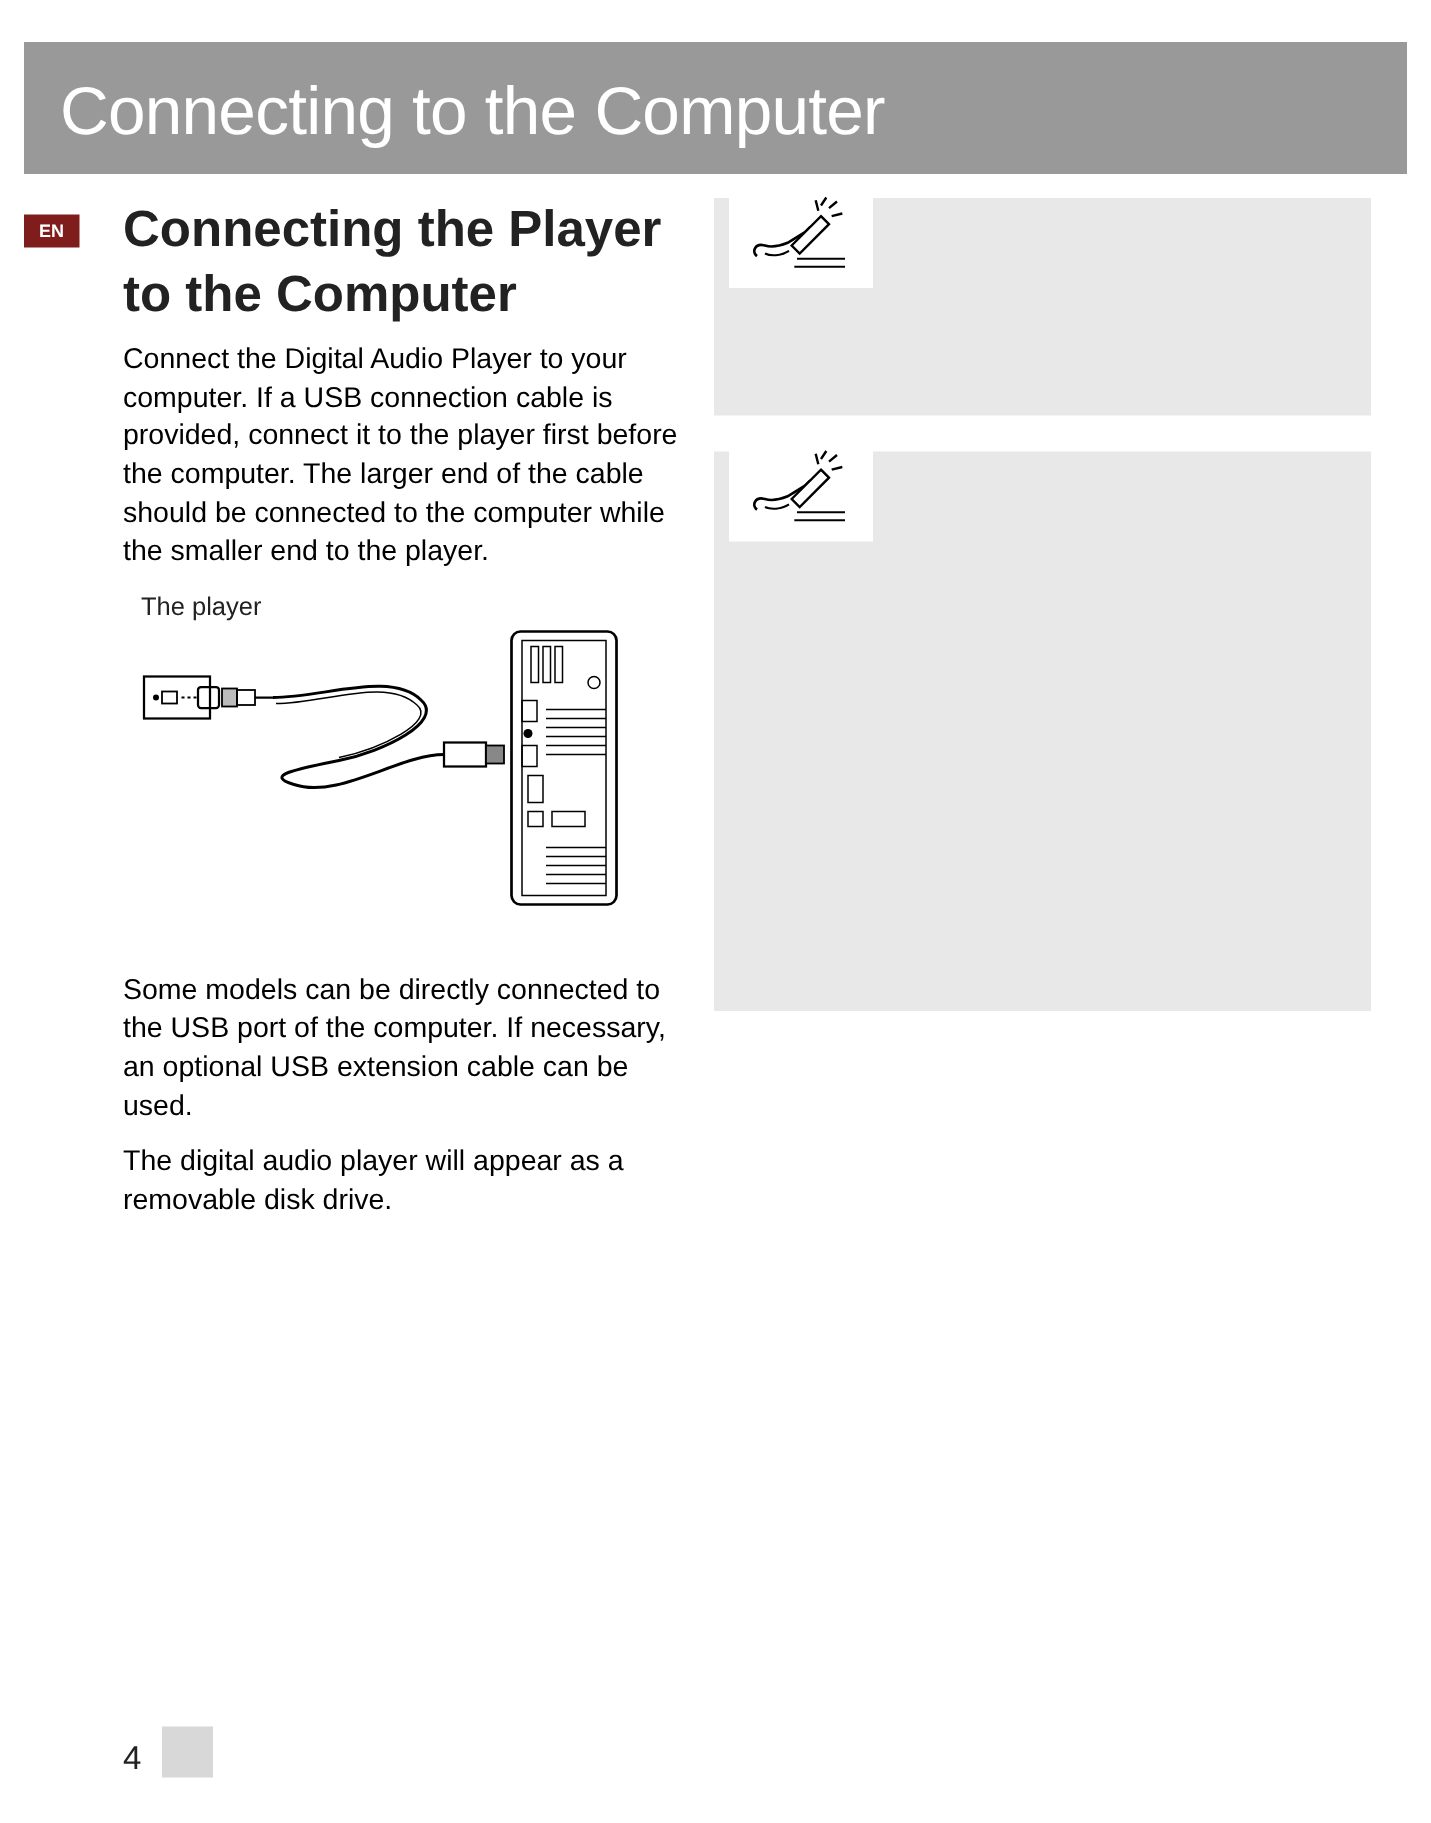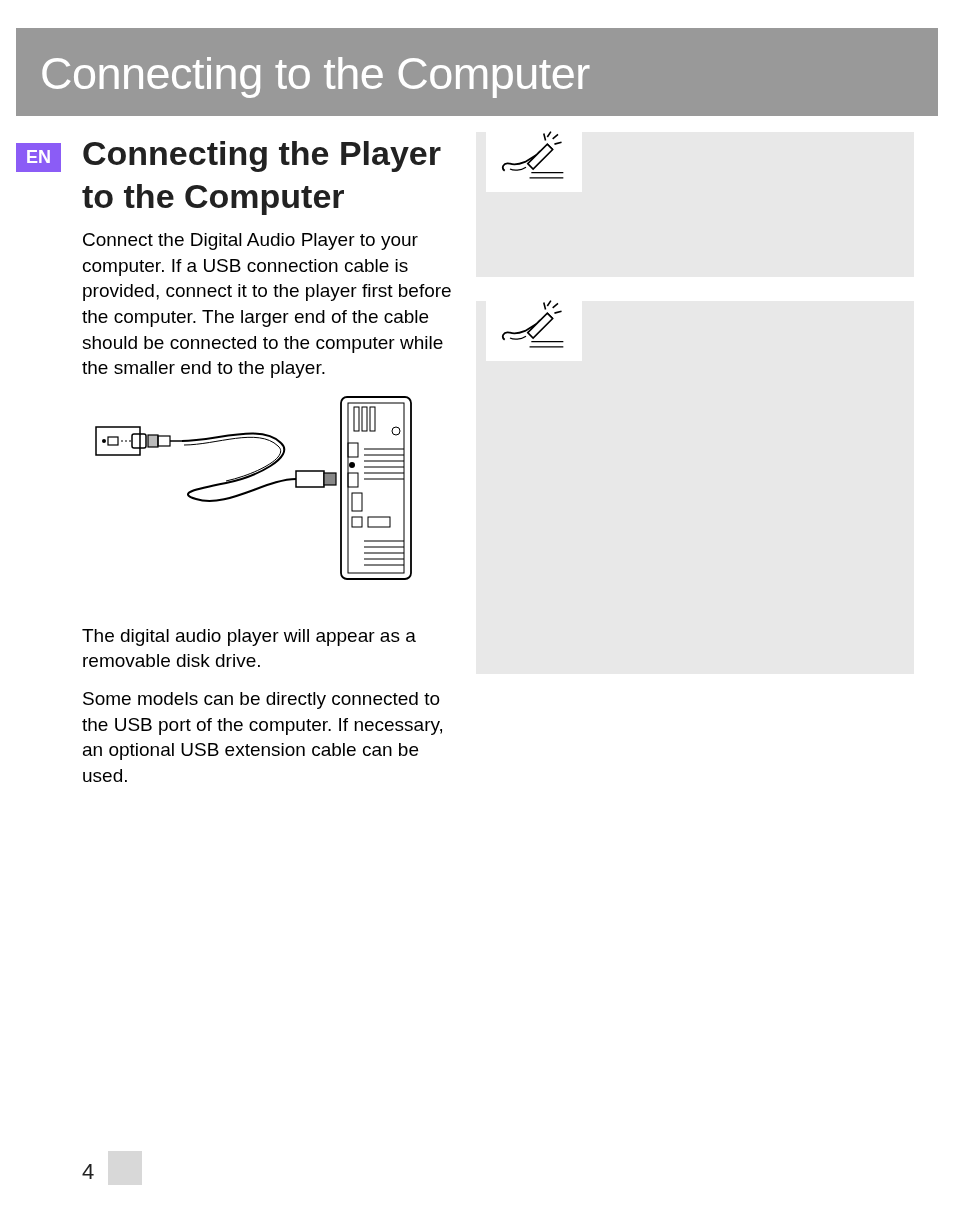--- a/index.html
+++ b/index.html
@@ -22,24 +22,24 @@
     .title-banner h1 {
       color: #ffffff;
       font-size: 45px;
       font-weight: 400;
       letter-spacing: -0.5px;
     }
     .language-tag {
       position: absolute;
       left: 16px;
       top: 143px;
-      background: #8b5cf6;
+      background: #7f1d1d;
       color: #ffffff;
       font-weight: bold;
-      font-size: 18px;
+      font-size: 12px;
       padding: 4px 10px;
     }
     .content {
       display: flex;
       margin-top: 16px;
       padding-left: 82px;
       padding-right: 40px;
       gap: 24px;
     }
     .left-column {
@@ -125,20 +125,21 @@
   <h1>Connecting to the Computer</h1>
 </div>
 
 <div class="language-tag">EN</div>
 
 <div class="content">
   <div class="left-column">
     <h2 class="section-heading">Connecting the Player to the Computer</h2>
     <p class="body-text">Connect the Digital Audio Player to your computer. If a USB connection cable is provided, connect it to the player first before the computer. The larger end of the cable should be connected to the computer while the smaller end to the player.</p>
 
+    <p class="diagram-label">The player</p>
     <svg class="diagram" viewBox="0 0 330 190">
 
       <rect x="10" y="34" width="44" height="28" fill="none" stroke="#000" stroke-width="1.5"></rect>
       <circle cx="18" cy="48" r="2" fill="#000"></circle>
       <rect x="22" y="44" width="10" height="8" fill="none" stroke="#000" stroke-width="1.2"></rect>
       <path d="M35 48 L46 48" stroke="#000" stroke-width="1.2" stroke-dasharray="2,2"></path>
       <rect x="46" y="41" width="14" height="14" rx="2" fill="none" stroke="#000" stroke-width="1.5"></rect>
 
       <rect x="62" y="42" width="10" height="12" fill="#bbb" stroke="#000" stroke-width="1.2"></rect>
       <rect x="72" y="43" width="12" height="10" fill="none" stroke="#000" stroke-width="1.2"></rect>
@@ -172,22 +173,22 @@
       <rect x="266" y="124" width="10" height="10" fill="none" stroke="#000" stroke-width="1"></rect>
       <rect x="282" y="124" width="22" height="10" fill="none" stroke="#000" stroke-width="1"></rect>
 
       <line x1="278" y1="148" x2="318" y2="148" stroke="#000" stroke-width="1"></line>
       <line x1="278" y1="154" x2="318" y2="154" stroke="#000" stroke-width="1"></line>
       <line x1="278" y1="160" x2="318" y2="160" stroke="#000" stroke-width="1"></line>
       <line x1="278" y1="166" x2="318" y2="166" stroke="#000" stroke-width="1"></line>
       <line x1="278" y1="172" x2="318" y2="172" stroke="#000" stroke-width="1"></line>
     </svg>
 
+    <p class="body-text">Some models can be directly connected to the USB port of the computer. If necessary, an optional USB extension cable can be used.</p>
     <p class="body-text">The digital audio player will appear as a removable disk drive.</p>
-    <p class="body-text">Some models can be directly connected to the USB port of the computer. If necessary, an optional USB extension cable can be used.</p>
   </div>
 
   <div class="right-column">
     <div class="note-box first">
       <div class="note-icon">
         <svg viewBox="0 0 90 65" width="80" height="58">
           <path d="M12 48 C 8 45, 10 38, 18 40 C 24 42, 30 40, 35 38 L 48 30 L 52 26" stroke="#000" stroke-width="2" fill="none"></path>
           <path d="M18 46 C 22 48, 30 48, 36 44" stroke="#000" stroke-width="1.5" fill="none"></path>
           <path d="M38 40 L 60 18 L 66 24 L 44 46 Z" stroke="#000" stroke-width="1.8" fill="#fff"></path>
           <line x1="60" y1="18" x2="66" y2="24" stroke="#000" stroke-width="1.5"></line>

